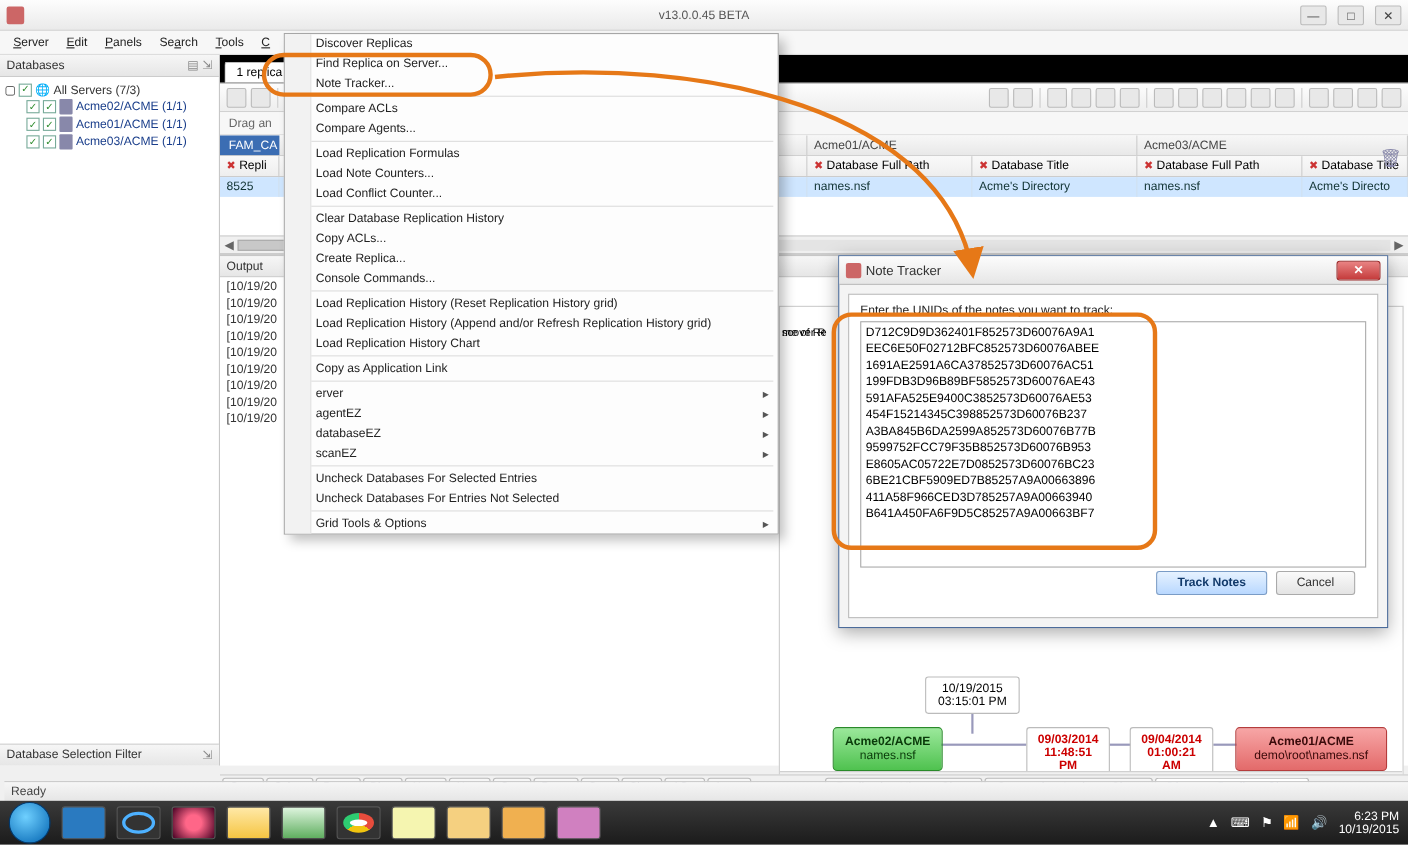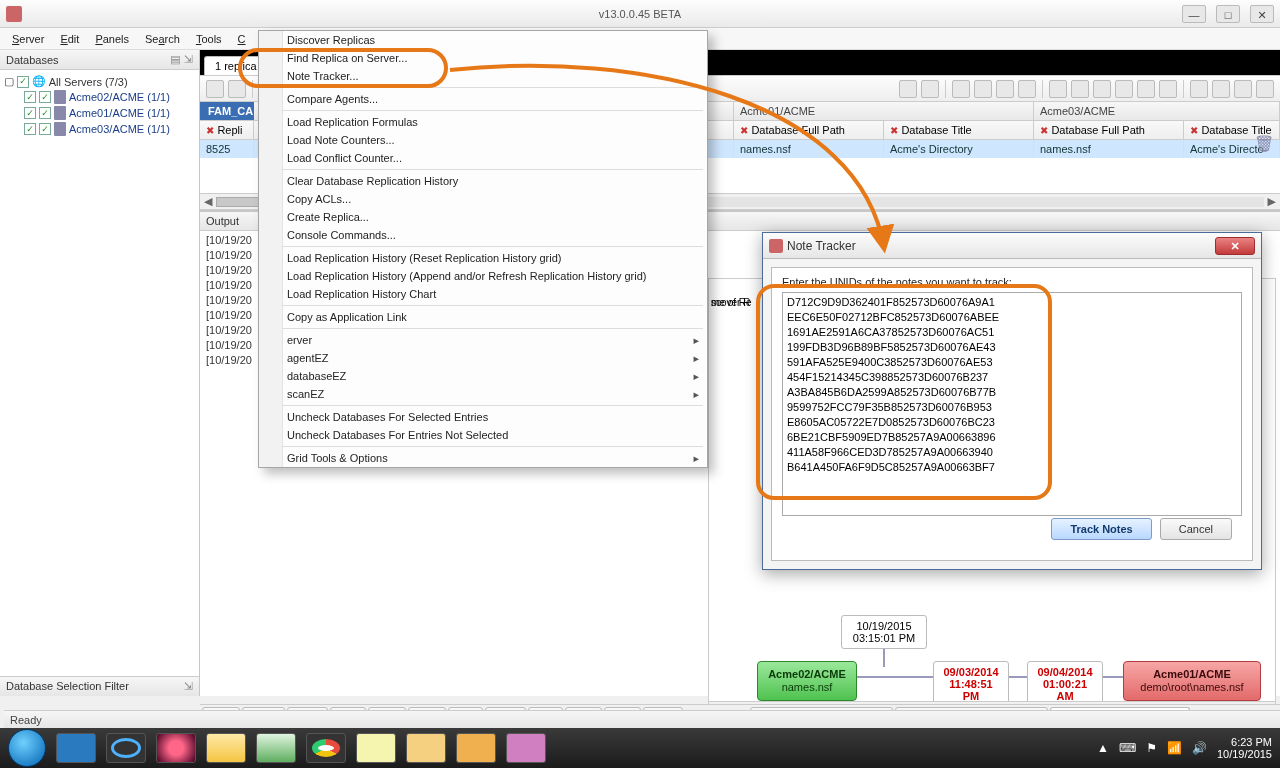--- a/index.html
+++ b/index.html
@@ -36,21 +36,21 @@
 .draghint { padding: 4px 8px; color: #666; background: #f7f7f7; border-bottom: 1px solid #ddd; }
 
 .grid-wrap { position: relative; height: 108px; border-bottom: 1px solid #ccc; overflow: hidden; }
 .grid-hdr { display: flex; background: linear-gradient(#f7f7f7,#e8e8e8); border-bottom: 1px solid #ccc; }
 .grid-hdr .group { padding: 3px 6px; border-right: 1px solid #ccc; color: #444; }
 .grid-cols { display: flex; background: linear-gradient(#f9f9f9,#eee); border-bottom: 1px solid #ccc; }
 .grid-cols .col { padding: 3px 6px; border-right: 1px solid #ccc; overflow: hidden; white-space: nowrap; }
 .grid-cols .pin { color: #c33; margin-right: 3px; font-size: 10px; }
 .grid-row { display: flex; background: #cfe6ff; }
 .grid-row .cell { padding: 3px 6px; border-right: 1px solid #d0e0f0; overflow: hidden; white-space: nowrap; color: #133; }
-.blue-hdr { background: #3b6db3; color: #fff; padding: 3px 8px; font-weight: 700; }
+.blue-hdr { background: #3b6db3; color: #fff; padding: 3px 8px; font-weight: 400; }
 
 .output-area { flex: 1; display: flex; flex-direction: column; border-top: 2px solid #c7c7c7; overflow: hidden;}
 .output-area .panel-hdr { background: linear-gradient(#f6f6f6,#e6e6e6); border-bottom: 1px solid #ccc; padding: 3px 6px; color: #333; font-weight: 500; }
 .output-log { padding: 2px 6px; color: #333; line-height: 15px; }
 .output-log div { white-space: nowrap; }
 
 .chart-pane { position: absolute; right: 4px; top: 228px; width: 568px; height: 440px; background: #fff; border: 1px solid #ccc; overflow: hidden; }
 .chart-body { position: relative; height: 100%; }
 .chart-text { position: absolute; text-align: center; font-size: 10px; }
 .chart-node { position: absolute; border-radius: 4px; padding: 6px 8px; text-align: center; font-size: 10px; line-height: 13px; }
@@ -182,20 +182,21 @@
         <span class="tb-btn"></span>
         <span class="tb-btn"></span>
         <span class="tb-btn"></span>
         <span class="tb-sep"></span>
       <span class="tb-btn"></span>
         <span class="tb-btn"></span>
         <span class="tb-btn"></span>
         <span class="tb-btn"></span>
     </div>
     <span class="trash-icon">🗑</span>
+    <div class="draghint">Drag an</div>
     <div class="grid-wrap">
       <div class="grid-hdr">
         <div class="blue-hdr" style="width:54px">FAM_CA</div>
         <div class="group" style="width:480px"></div>
         <div class="group" style="width:300px">Acme01/ACME</div>
         <div class="group" style="flex:1">Acme03/ACME</div>
       </div>
       <div class="grid-cols">
         <div class="col" style="width:54px"><span class="pin">✖</span><span>Repli</span></div>
         <div class="col" style="width:480px"></div>
@@ -271,20 +272,21 @@
   </div>
 </div>
 
 <div class="ctx-menu">
   <div class="icon-strip"></div>
   <div id="ctx-rows">
       <div class="row">Discover Replicas</div>
       <div class="row">Find Replica on Server...</div>
       <div class="row">Note Tracker...</div>
       <hr>
+      <div class="row">Compare ACLs</div>
       <div class="row">Compare Agents...</div>
       <hr>
       <div class="row">Load Replication Formulas</div>
       <div class="row">Load Note Counters...</div>
       <div class="row">Load Conflict Counter...</div>
       <hr>
       <div class="row">Clear Database Replication History</div>
       <div class="row">Copy ACLs...</div>
       <div class="row">Create Replica...</div>
       <div class="row">Console Commands...</div>

